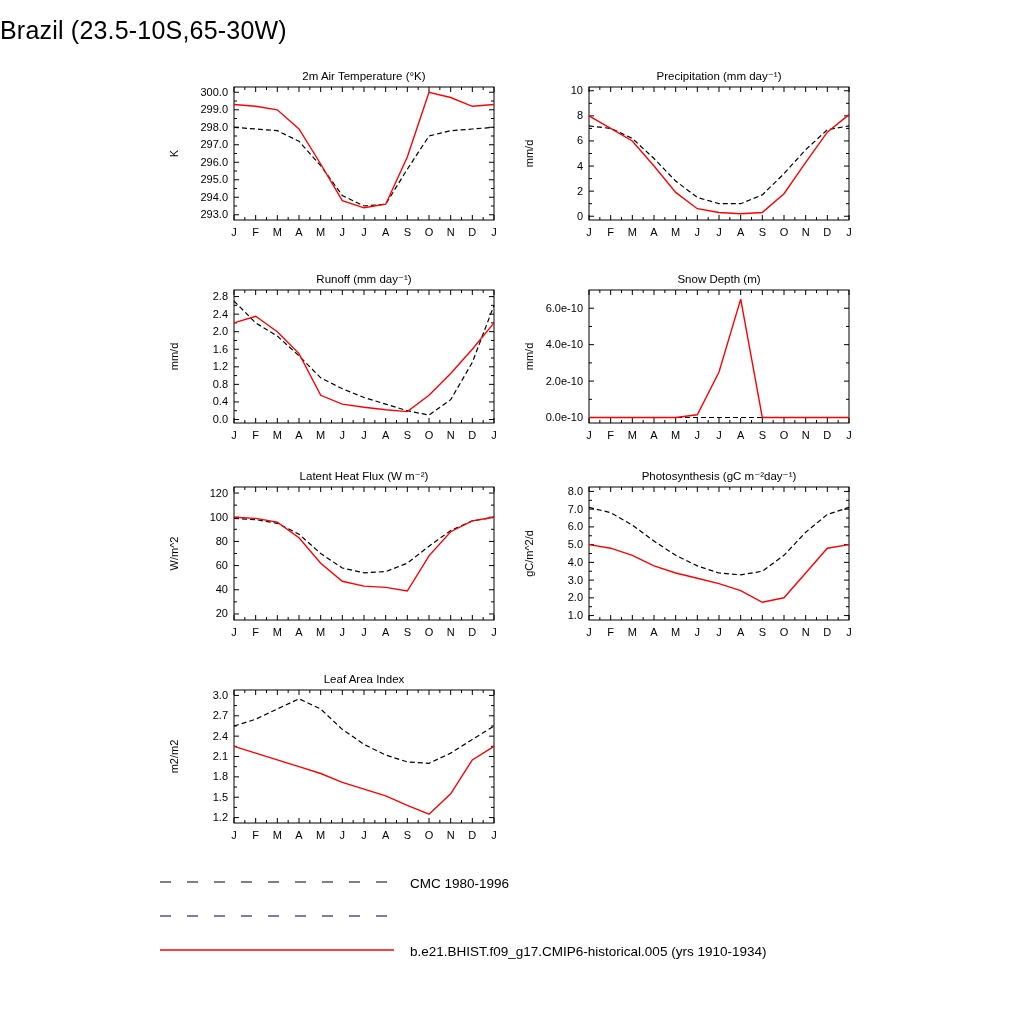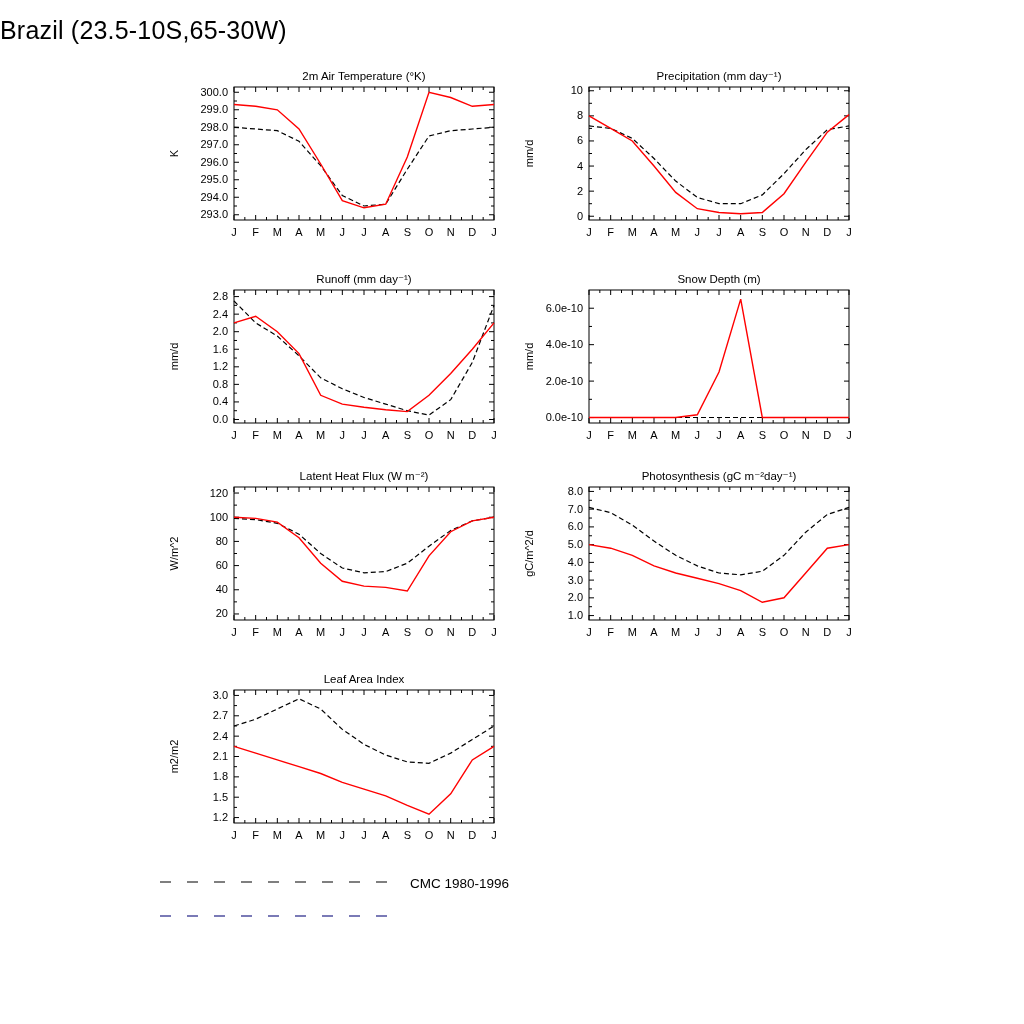--- a/index.html
+++ b/index.html
@@ -788,13 +788,19 @@
     <svg width="238" height="12">
         <line class="lsample" x1="2" y1="6" x2="236" y2="6" stroke-width="1.3" stroke="#555555" stroke-dasharray="11,16"></line>
       </svg>
     <span class="legend-label">CMC 1980-1996</span>
   </div>
   <div class="legend-row">
     <svg width="238" height="12">
         <line class="lsample" x1="2" y1="6" x2="236" y2="6" stroke-width="1.3" stroke="#4f4f9f" stroke-dasharray="11,16"></line>
       </svg>
   </div>
+  <div class="legend-row">
+    <svg width="238" height="12">
+        <line class="lsample" x1="2" y1="6" x2="236" y2="6" stroke-width="1.3" stroke="#ff0000"></line>
+      </svg>
+    <span class="legend-label">b.e21.BHIST.f09_g17.CMIP6-historical.005 (yrs 1910-1934)</span>
+  </div>
 </div>
 
 </body></html>

